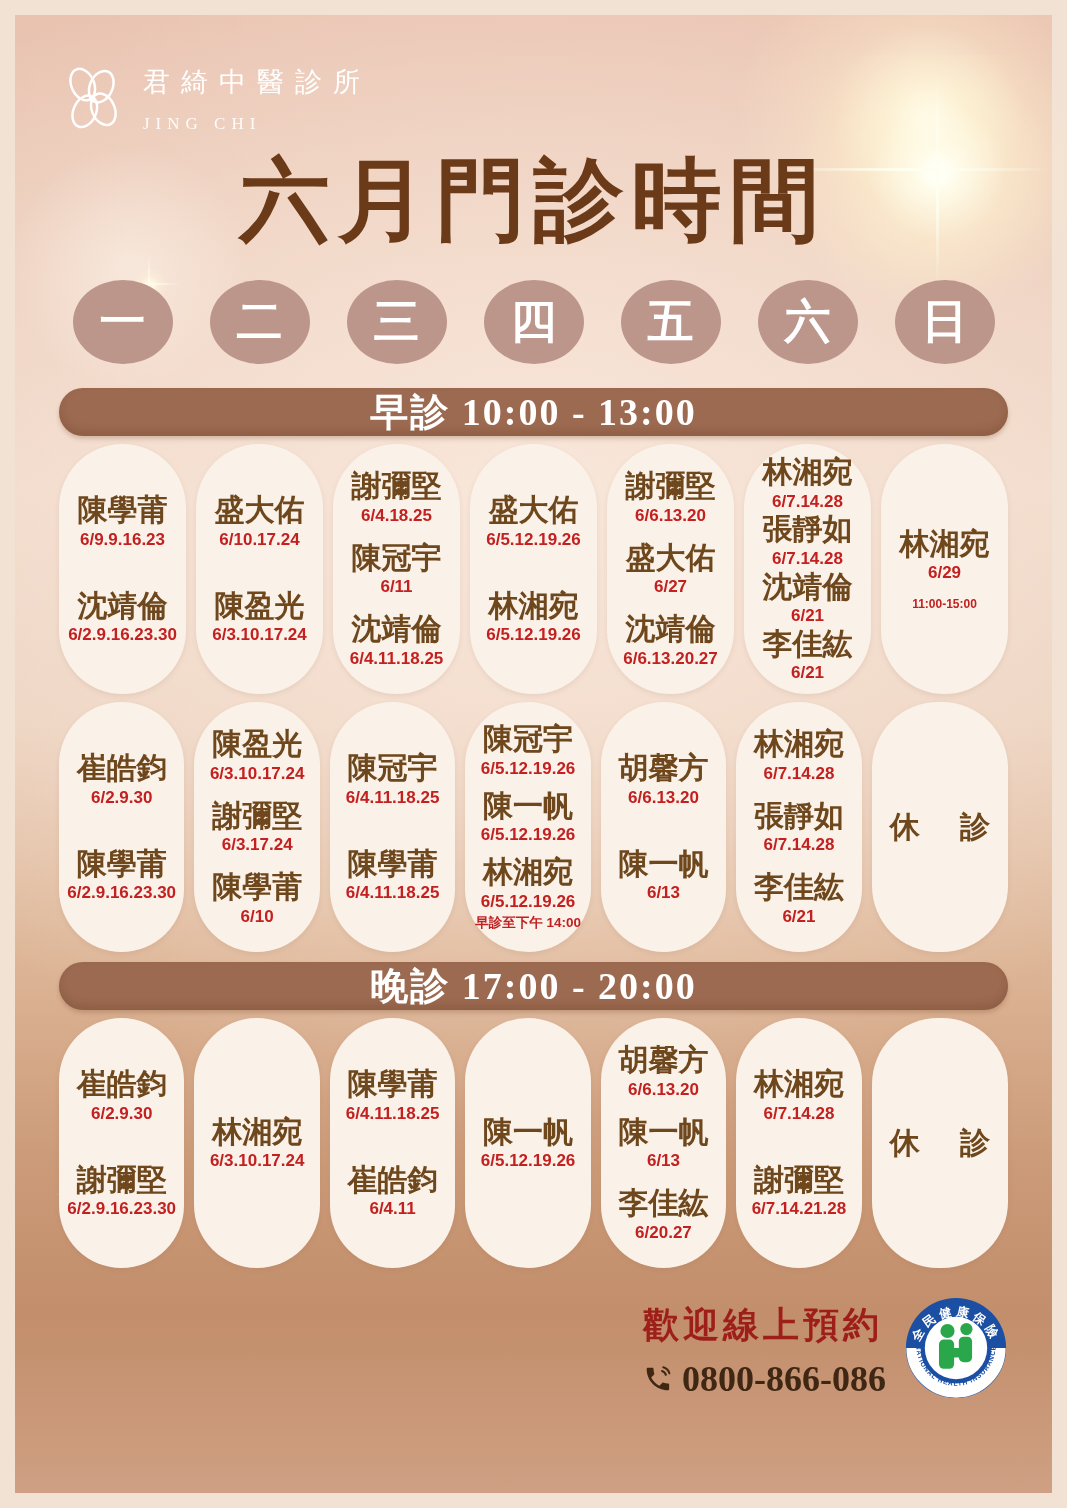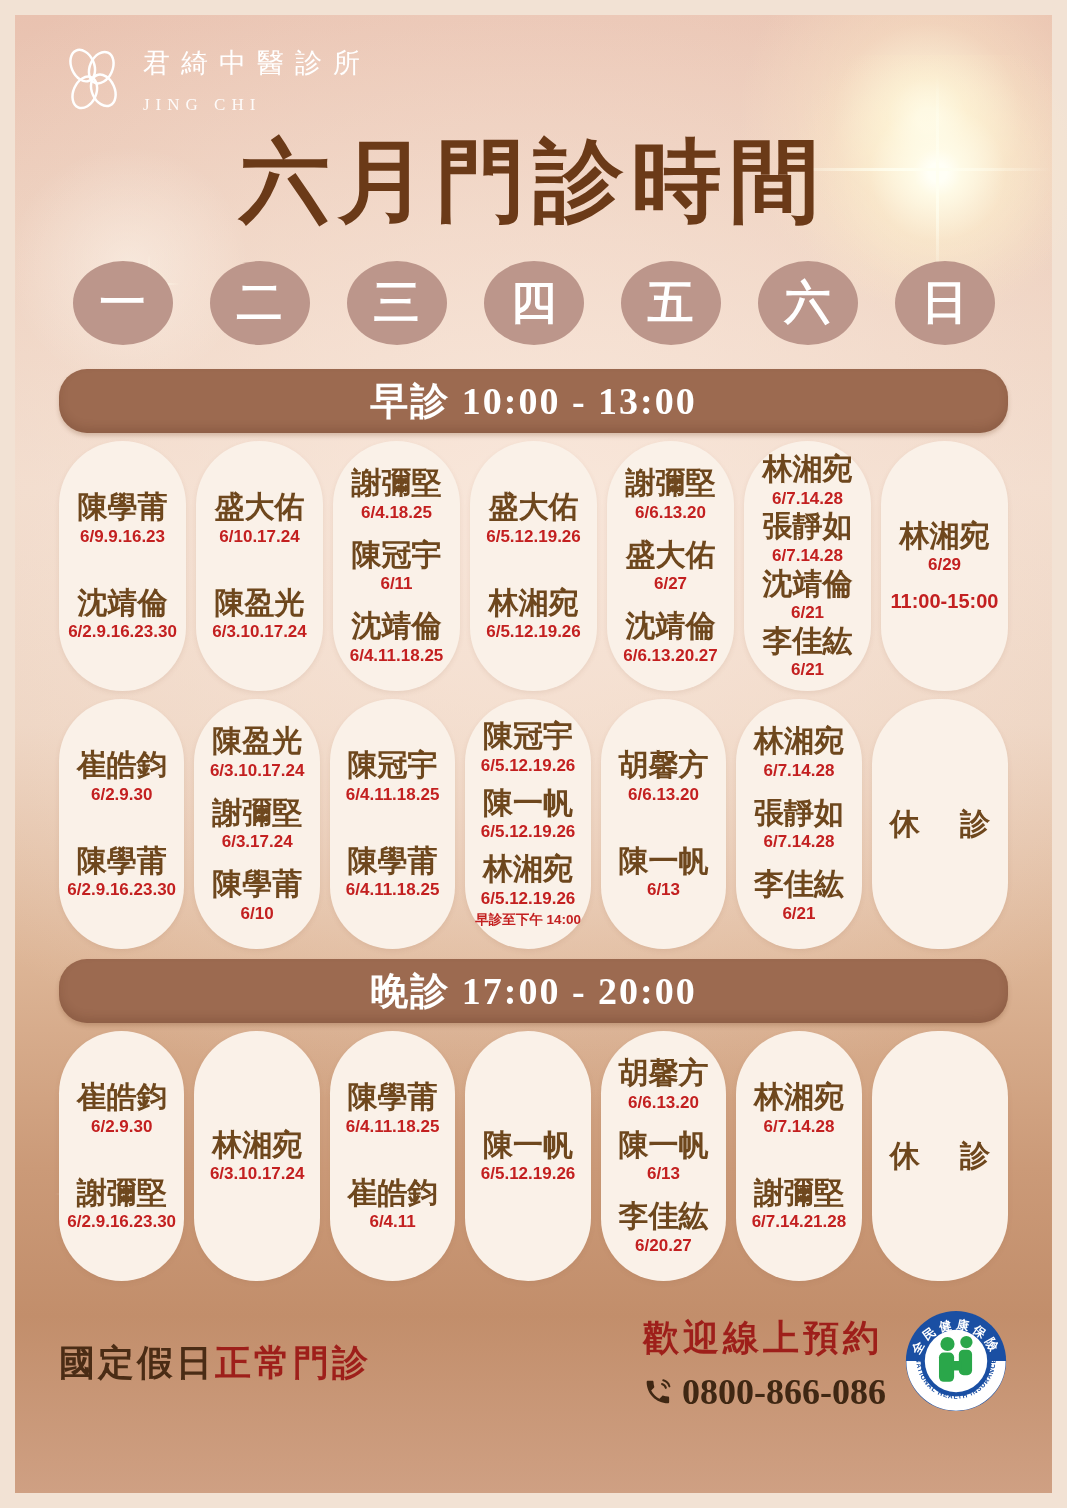--- a/index.html
+++ b/index.html
@@ -29,41 +29,41 @@
     background:
       radial-gradient(circle, rgba(255,250,230,.9) 0 3px, rgba(255,246,214,.4) 9px, transparent 18px);}
   .sparkle::before{content:"";position:absolute;left:0;top:28px;width:60px;height:2px;
     background:linear-gradient(90deg,transparent,rgba(255,252,235,.9),transparent);}
   .sparkle::after{content:"";position:absolute;left:28px;top:0;width:2px;height:60px;
     background:linear-gradient(180deg,transparent,rgba(255,252,235,.9),transparent);}
   .sp1{left:105px;top:240px;}
   .sp2{left:40px;top:1150px;opacity:.7;}
 
   
-  .logo-row{display:flex;align-items:center;gap:18px;padding-top:23px;height:84px;position:relative;}
+  .logo-row{display:flex;align-items:center;gap:18px;padding-top:42px;height:84px;position:relative;}
   .logo-text .zh{color:#fff;font-size:27px;letter-spacing:11px;font-weight:500;}
   .logo-text .en{color:rgba(255,255,255,.92);font-size:17px;letter-spacing:6px;margin-top:14px;font-family:"Liberation Serif",serif;}
 
   .title{
     text-align:center;margin-top:10px;font-size:90px;font-weight:bold;
     color:#6b3a18;letter-spacing:8px;line-height:1.1;position:relative;
   }
 
   
   .grid7{display:grid;grid-template-columns:repeat(7,1fr);gap:10px;position:relative;}
   .days{margin-top:30px;}
   .day{
     width:100px;height:84px;border-radius:50%;margin:0 auto;
     background:#bc968b;color:#fff;display:flex;align-items:center;justify-content:center;
     font-family:"Liberation Serif",serif;font-size:46px;font-weight:bold;
   }
 
   
   .bar{
-    margin-top:24px;height:64px;border-radius:28px;background:#9c6a50;
+    margin-top:24px;height:48px;border-radius:28px;background:#9c6a50;
     box-shadow:inset 0 -5px 8px rgba(80,40,20,.18), 0 3px 4px rgba(120,70,40,.25);
     color:#fff;display:flex;align-items:center;justify-content:center;
     font-family:"Liberation Serif",serif;font-size:38px;font-weight:bold;letter-spacing:2px;
   }
   .bar.mid{margin-top:10px;}
   .pills{margin-top:8px;}
   .pill{
     background:#faf1e8;border-radius:66px;height:250px;
     display:flex;flex-direction:column;align-items:center;justify-content:space-evenly;
     padding:10px 2px;box-sizing:border-box;overflow:visible;
@@ -198,21 +198,21 @@
       </div>
       <div class="entry">
         <div class="nm">李佳紘</div>
         <div class="dt">6/21</div>
       </div>
     </div>
     <div class="pill">
       <div class="entry">
         <div class="nm">林湘宛</div>
         <div class="dt">6/29</div>
-        <div class="nt" style="font-size:20px;margin-top:14px;">11:00-15:00</div>
+        <div class="nt" style="font-size:12px;margin-top:14px;">11:00-15:00</div>
       </div>
     </div>
   </div>
 
   <div class="grid7 pills">
     <div class="pill">
       <div class="entry">
         <div class="nm">崔皓鈞</div>
         <div class="dt">6/2.9.30</div>
       </div>
@@ -347,23 +347,20 @@
         <div class="dt">6/7.14.21.28</div>
       </div>
     </div>
     <div class="pill">
       <div class="closed">休 診</div>
     </div>
   </div>
 
   <div class="footer">
     <div class="f-left">
-      <div class="f-line1">
-        <span class="holiday-prefix">國定假日</span><span class="holiday-highlight">正常門診</span>
-      </div>
     </div>
     <div class="f-right">
       <div class="f-online">歡迎線上預約</div>
       <div class="f-phone">
         <svg width="30" height="30" viewBox="0 0 24 24">
           <path fill="#3f2713" d="M6.54 10.79c1.44 2.83 3.76 5.14 6.59 6.59l2.2-2.2c.27-.27.67-.36 1.02-.24 1.12.37 2.33.57 3.57.57.55 0 1 .45 1 1V20c0 .55-.45 1-1 1-9.39 0-17-7.61-17-17 0-.55.45-1 1-1h3.5c.55 0 1 .45 1 1 0 1.25.2 2.45.57 3.57.11.35.03.74-.25 1.02l-2.2 2.2z"></path>
           <path fill="none" stroke="#3f2713" stroke-width="1.6" stroke-linecap="round" d="M15.2 5.6c1.5.4 2.7 1.6 3.1 3.1"></path>
           <path fill="none" stroke="#3f2713" stroke-width="1.6" stroke-linecap="round" d="M16.2 2.6c2.4.6 4.3 2.5 4.9 4.9"></path>
         </svg>
         <span>0800-866-086</span>

